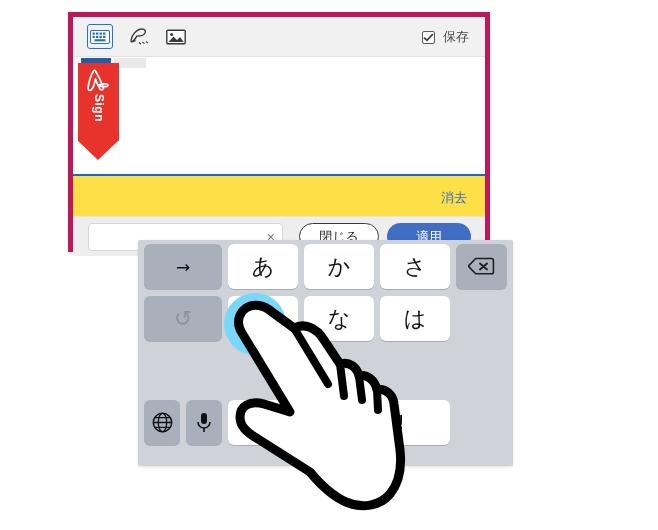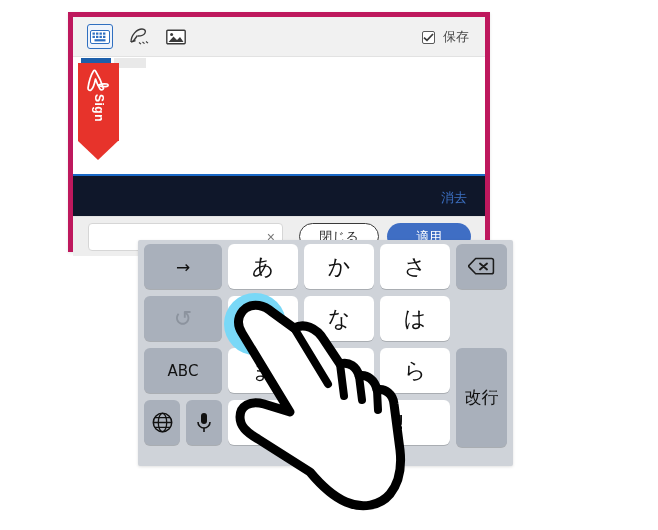--- a/index.html
+++ b/index.html
@@ -70,21 +70,21 @@
   .sig-baseline {
     position: absolute; left: 0; top: 157px;
     width: 100%; height: 2px;
     background: #1a69c7;
   }
 
   
   .erase-row {
     position: absolute; left: 0; top: 159px;
     width: 100%; height: 40px;
-    background: #0f172a;
+    background: #fde047;
   }
   .erase-link {
     position: absolute; right: 18px; top: 13px;
     font-size: 13px; color: #3c6fc0;
   }
 
   
   .bottom-bar {
     position: absolute; left: 0; top: 199px;
     width: 100%; height: 40px;
@@ -314,27 +314,20 @@
       </div>
     </div>
 
     <div class="krow" style="top:56px;">
       <div class="key fn" style="left:6px; width:78px; color:#8c939e;">↺</div>
       <div class="key char" style="left:90px; width:70px;">た</div>
       <div class="key char" style="left:166px; width:70px;">な</div>
       <div class="key char" style="left:242px; width:70px;">は</div>
     </div>
 
-    <div class="krow" style="top:108px;">
-      <div class="key fn small" style="left:6px; width:78px;">ABC</div>
-      <div class="key char" style="left:90px; width:70px;">ま</div>
-      <div class="key char" style="left:166px; width:70px;">や</div>
-      <div class="key char" style="left:242px; width:70px;">ら</div>
-      <div class="key fn mid tall" style="left:318px; width:51px;">改行</div>
-    </div>
 
     <div class="krow" style="top:160px;">
       <div class="key fn" style="left:6px; width:36px;">
         <span>
           <svg width="21" height="21" viewBox="0 0 21 21">
             <circle cx="10.5" cy="10.5" r="9.2" fill="none" stroke="#111" stroke-width="1.5"></circle>
             <ellipse cx="10.5" cy="10.5" rx="4.2" ry="9.2" fill="none" stroke="#111" stroke-width="1.3"></ellipse>
             <path d="M1.3 10.5 H19.7 M2.6 5.6 H18.4 M2.6 15.4 H18.4" fill="none" stroke="#111" stroke-width="1.3"></path>
           </svg>
         </span>

